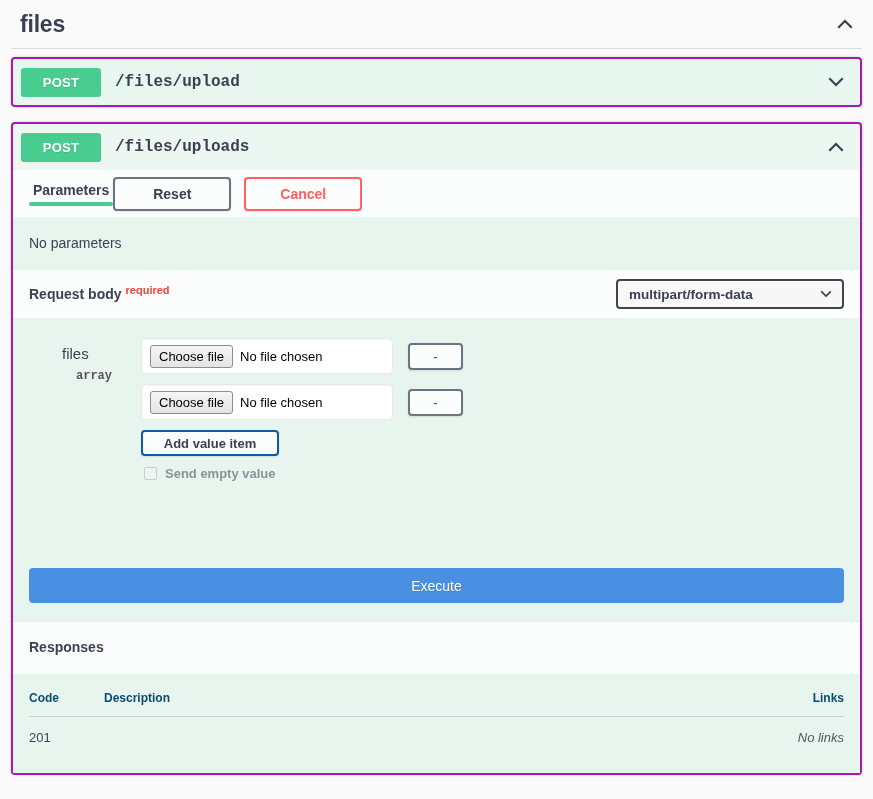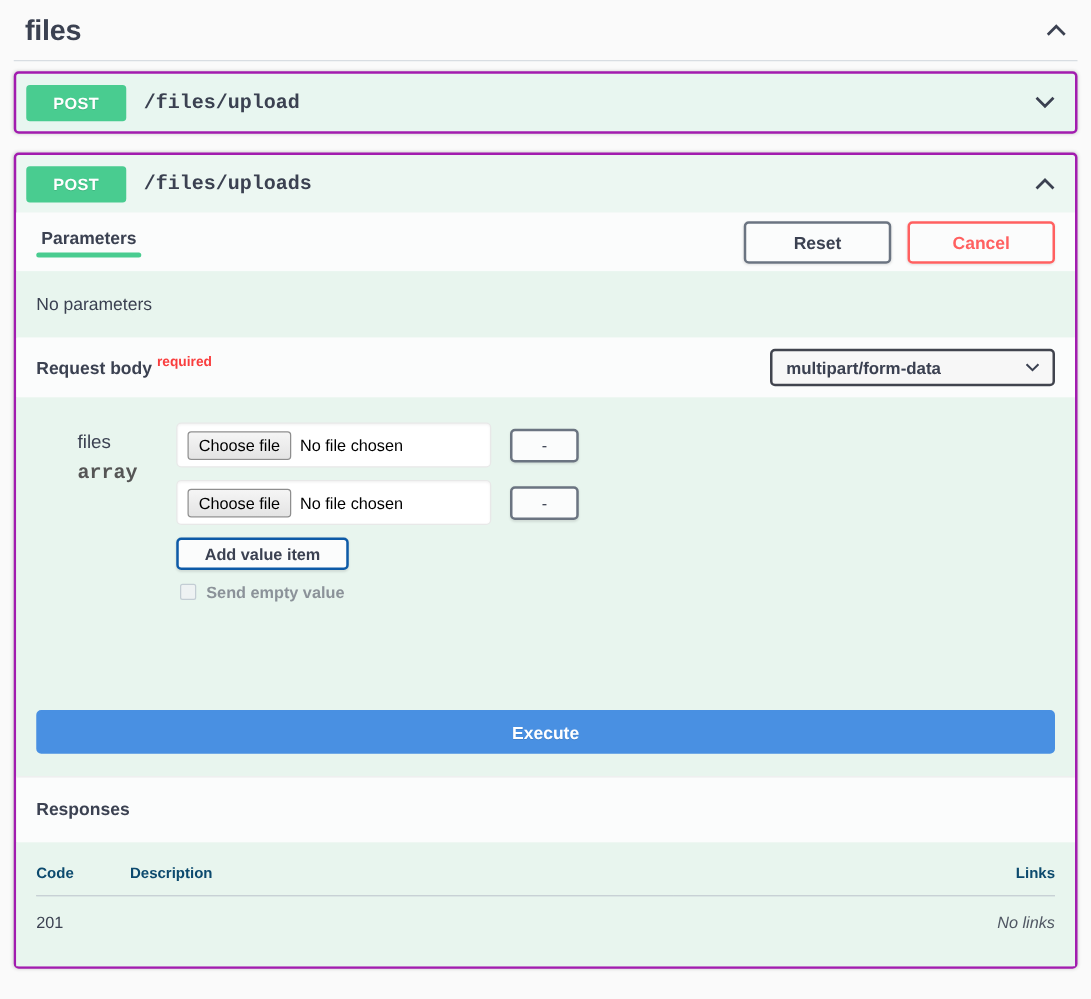--- a/index.html
+++ b/index.html
@@ -68,21 +68,21 @@
     word-break: break-all;
   }
   .op-caret { padding: 0 4px; display: flex; align-items: center; }
 
   
   .opblock-body { }
   .band-white { background: #fbfcfc; }
   .band-tint  { background: #e8f5ee; }
 
   .tab-row {
-    display: flex; align-items: flex-start; justify-content: space-between;
+    display: flex; align-items: flex-start; justify-content: flex-start;
     padding: 12px 16px 0 16px;
     height: 47px;
   }
   .tab {
     font-size: 14px; font-weight: bold; color: #3b4151;
     padding: 0 4px 8px 4px;
     position: relative;
     background: none; border: 0; cursor: pointer;
     font-family: "Liberation Sans", sans-serif;
   }
@@ -147,22 +147,23 @@
   .param-name-cell {
     width: 100px;
     padding-left: 33px;
     padding-top: 6px;
   }
   .param-name {
     font-size: 15px; color: #3b4151; line-height: 1.3;
   }
   .param-type {
     font-family: "Liberation Mono", monospace;
-    font-size: 16px; font-weight: bold; color: #555;
+    font-size: 12px; font-weight: bold; color: #555;
     margin-top: 5px;
+    margin-left: 14px;
   }
   .param-input-cell { flex: 1; padding-left: 12px; }
 
   .file-row { display: flex; align-items: center; margin-bottom: 10px; }
   .file-input {
     width: 252px; height: 36px;
     background: #fff;
     border: 1px solid #e8e8e8;
     border-radius: 4px;
     display: flex; align-items: center;
@@ -216,21 +217,21 @@
 
   
   .execute-wrap { padding: 0 16px 18px 16px; }
   .execute-btn {
     width: 100%; height: 35px;
     background: #4990e2;
     border: 2px solid #4990e2;
     border-radius: 4px;
     color: #fff;
     font-family: "Liberation Sans", sans-serif;
-    font-size: 14px; font-weight: bold;
+    font-size: 14px; font-weight: normal;
     cursor: pointer;
     text-shadow: 0 1px 0 rgba(0,0,0,0.1);
   }
 
   
   .responses-title {
     padding: 17px 16px;
     font-size: 14px; font-weight: bold; color: #3b4151;
     border-top: 1px solid #ebebeb;
     height: 53px;

